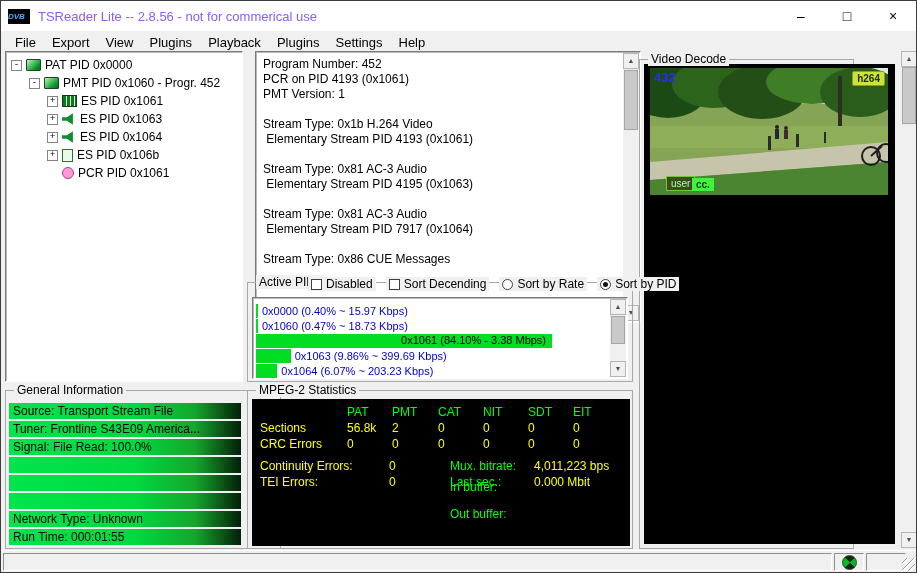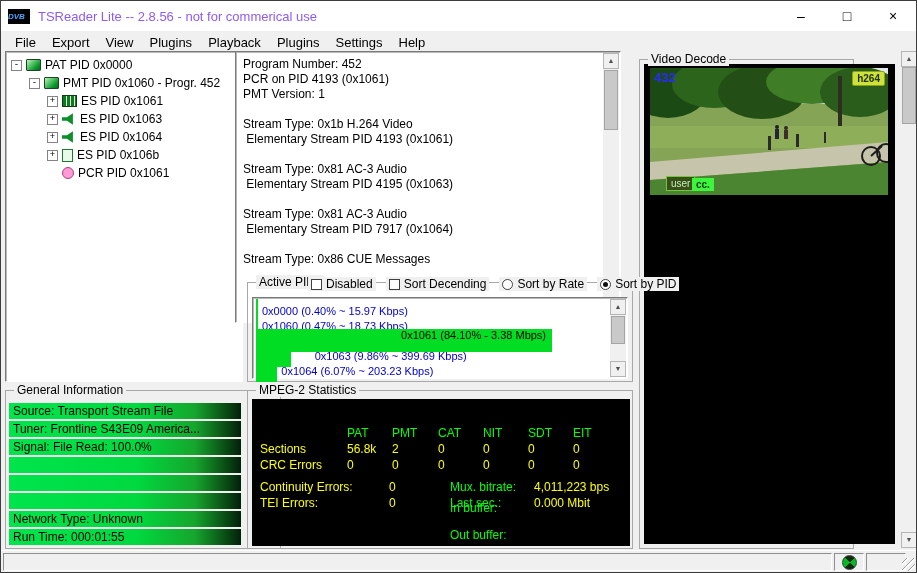--- a/index.html
+++ b/index.html
@@ -41,21 +41,21 @@
             background:linear-gradient(135deg,#b7f7b7,#0c9a2c 70%,#066a1c); border-radius:1px; }
   .ic-film { width:15px; height:12px; border:1px solid #143a14;
              background:repeating-linear-gradient(90deg,#0d7a22 0 3px,#d8ffd8 3px 4px); }
   .ic-spk { width:14px; height:12px; background:#0d8f2b;
             clip-path:polygon(0 35%,35% 35%,78% 2%,78% 98%,35% 65%,0 65%); }
   .ic-doc { width:11px; height:13px; background:#eafaea; border:1px solid #1c7a2c; }
   .ic-clock { width:12px; height:12px; border-radius:50%; background:#ff9ad5; border:1px solid #b03a8a; }
   .tlabel { font-size:12px; color:#000; }
 
   
-  .details { left:234px; top:50px; width:386px; height:272px; }
+  .details { left:254px; top:50px; width:386px; height:272px; }
   .details-text { position:absolute; left:7px; top:5px; right:22px; }
   .dline { height:15px; font-size:12px; line-height:15px; color:#000; white-space:pre; }
 
   
   .vsb { position:absolute; width:16px; background:#f0f0f0; }
   .vsb .arr { position:absolute; left:0; width:16px; height:16px; background:#f0f0f0;
               border:1px solid #b5b5b5; font-size:7px; line-height:14px; text-align:center; color:#505050; }
   .vsb .arr.up { top:0; }
   .vsb .arr.dn { bottom:0; }
   .vsb .thumb { position:absolute; left:1px; width:14px; background:#c9c9c9; border:1px solid #a5a5a5; }
@@ -68,36 +68,36 @@
   
   .gb-pids { left:246px; top:281px; width:386px; height:100px; }
   .pid-controls { position:absolute; top:-6px; left:60px; display:flex; gap:10px; z-index:3; }
   .pc-item { display:flex; align-items:center; gap:4px; background:#f0f0f0; padding:0 3px;
              font-size:12px; color:#000; white-space:nowrap; }
   .chk { width:11px; height:11px; border:1px solid #404040; background:#fff; flex:none; }
   .rad { width:11px; height:11px; border:1px solid #404040; border-radius:50%; background:#fff; flex:none; }
   .rad.on::after { content:""; display:block; width:5px; height:5px; margin:2px; border-radius:50%; background:#101010; }
   .pid-list { left:4px; top:14px; width:376px; height:82px; }
   .pid-row { position:absolute; left:3px; right:19px; height:13px; display:flex; align-items:center; }
-  .pid-bar { position:relative; height:23px; background:#00dd22; min-width:2px; flex:none; }
+  .pid-bar { position:relative; height:14px; background:#00dd22; min-width:2px; flex:none; }
   .pid-label { font-size:11px; color:#0000cc; margin-left:4px; white-space:nowrap; }
   .pid-label-in { position:absolute; right:6px; top:0; font-size:11px; line-height:13px;
                   color:#000; white-space:nowrap; }
 
   
   .gb-info { left:4px; top:389px; width:276px; height:159px; }
   .gi-bar { position:absolute; left:3px; width:232px; height:16px;
             background:linear-gradient(90deg,#00e44c,#00d93f 55%,#15a62d 80%,#0a4f14 93%,#03200a);
             font-size:12px; line-height:16px; color:#000; padding-left:4px;
             white-space:nowrap; overflow:hidden; }
 
   
   .gb-stats { left:246px; top:389px; width:386px; height:159px; }
   .stats-panel { position:absolute; left:4px; top:8px; width:378px; height:147px; background:#000; }
-  .st { position:absolute; font-size:12px; white-space:nowrap;margin-top:21px; }
+  .st { position:absolute; font-size:12px; white-space:nowrap; }
   .grn { color:#00ff00; }
   .ylw { color:#ffff00; }
 
   
   .gb-video { left:638px; top:58px; width:215px; height:490px; }
   .video-black { position:absolute; left:4px; top:4px; width:251px; height:480px; background:#000; }
   .video-thumb { position:absolute; left:6px; top:4px; width:238px; height:127px; overflow:hidden; background:#86a455; }
   .ov-pts { position:absolute; left:4px; top:2px; font-size:13px; font-weight:bold; color:#2a2aff; }
   .ov-codec { position:absolute; right:3px; top:3px; background:#cde23c; color:#223300;
               font-size:10px; font-weight:bold; padding:1px 4px; border-radius:2px; border:1px solid #8aa312; }
@@ -232,21 +232,21 @@
       </div>
       <div class="pid-row" style="top:21px;">
         <div class="pid-bar" style="width: 0.47%;"></div>
         <span class="pid-label">0x1060 (0.47% ~ 18.73 Kbps)</span>
       </div>
       <div class="pid-row" style="top:36px;">
         <div class="pid-bar" style="width: 84.1%;">
           <span class="pid-label-in">0x1061 (84.10% - 3.38 Mbps)</span>
         </div>
       </div>
-      <div class="pid-row" style="top:51px;gap:20px;">
+      <div class="pid-row" style="top:51px;">
         <div class="pid-bar" style="width: 9.86%;"></div>
         <span class="pid-label">0x1063 (9.86% ~ 399.69 Kbps)</span>
       </div>
       <div class="pid-row" style="top:66px;">
         <div class="pid-bar" style="width: 6.07%;"></div>
         <span class="pid-label">0x1064 (6.07% ~ 203.23 Kbps)</span>
       </div>
       <div class="vsb" style="right:1px;top:1px;bottom:1px;">
         <div class="arr up">▲</div>
         <div class="thumb" style="top:17px;height:28px;"></div>

